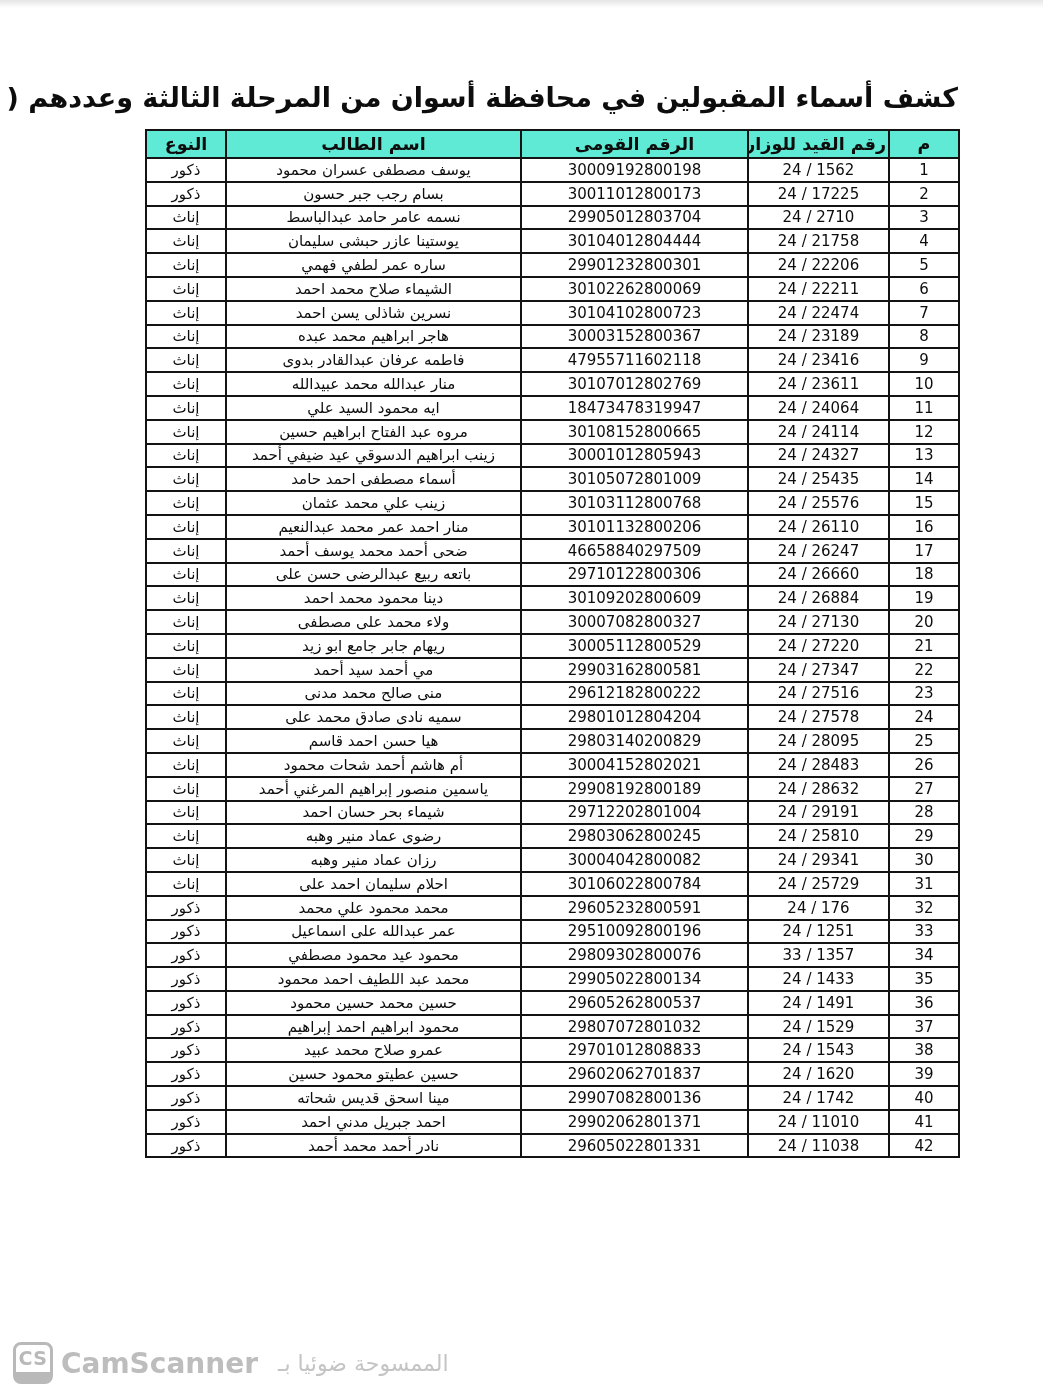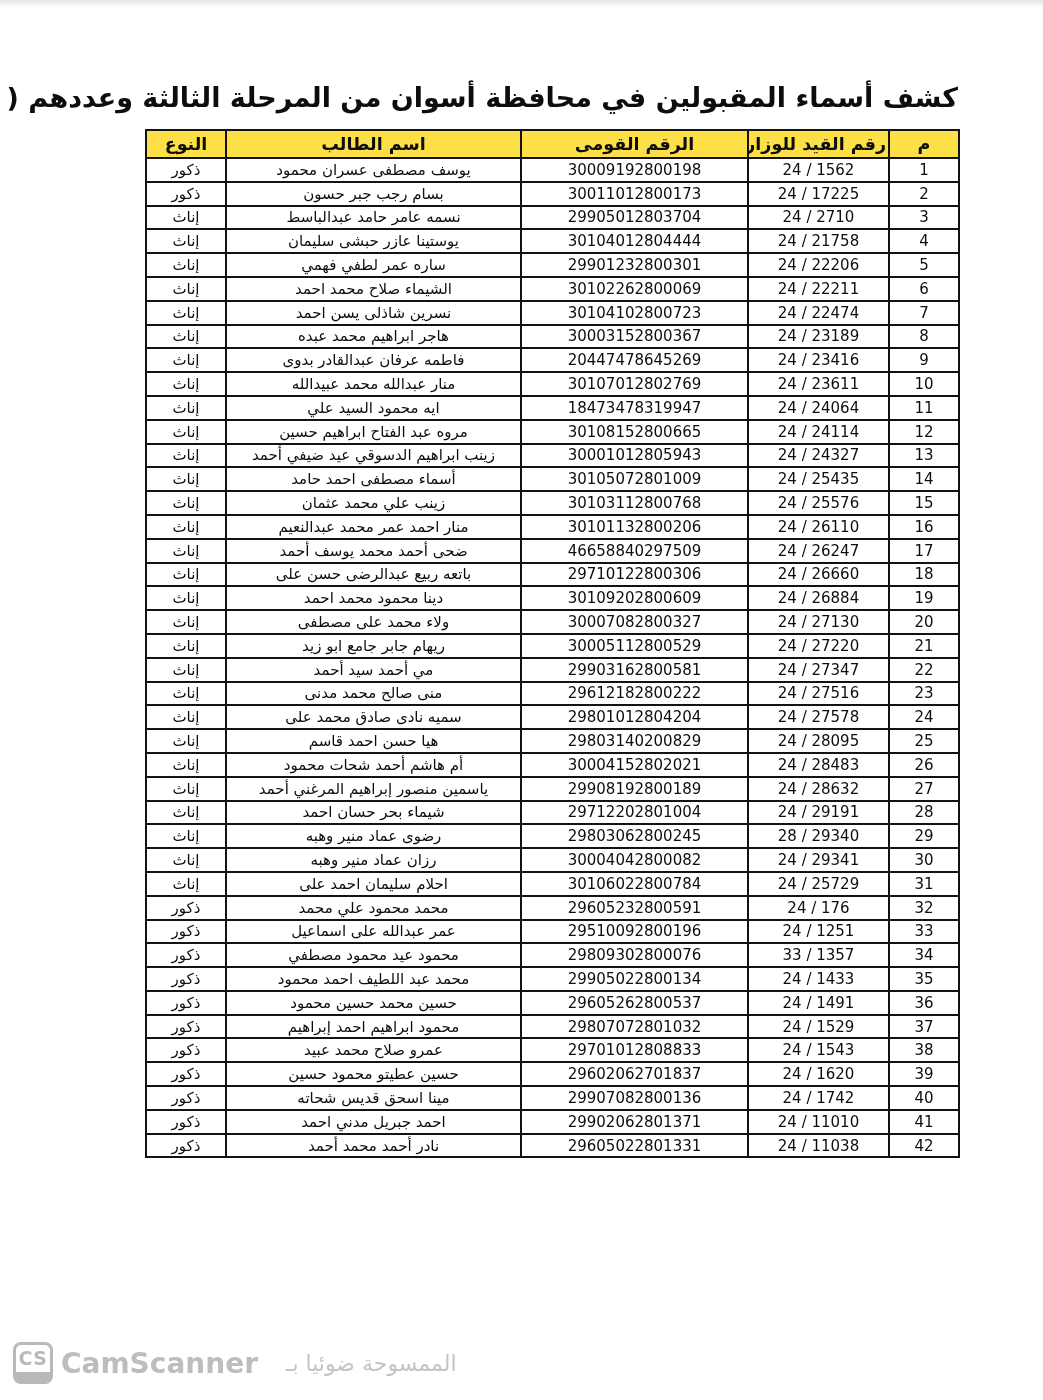--- a/index.html
+++ b/index.html
@@ -47,21 +47,21 @@
   }
   table.roster th, table.roster td {
     border: 2px solid #131313;
     text-align: center;
     vertical-align: middle;
     padding: 0 2px;
     overflow: hidden;
     white-space: nowrap;
   }
   table.roster th {
-    background: #fde047;
+    background: #5eead4;
     font-weight: 700;
     font-size: 17.5px;
     height: 26px;
   }
   table.roster td {
     height: 21.8px;
     font-size: 15px;
   }
   td.no, td.ministry_no, td.national_id {
     direction: ltr;
@@ -103,21 +103,21 @@
     background: #b9b9b9;
     border-radius: 0 0 4px 4px;
   }
   .brand-text {
     margin-left: 8px;
     font-size: 28px;
     color: #bdbdbd;
     font-weight: 700;
   }
   .scanned-text {
-    margin-left: 28px;
+    margin-left: 20px;
     direction: rtl;
     font-size: 22px;
     color: #c4c4c4;
   }
 </style>
 </head>
 <body>
 
 <div class="page">
   <div class="scan-edge"></div>
@@ -194,21 +194,21 @@
         <tr>
           <td class="no">8</td>
           <td class="ministry_no">24 / 23189</td>
           <td class="national_id">30003152800367</td>
           <td class="name">هاجر ابراهيم محمد عبده</td>
           <td class="gender">إناث</td>
         </tr>
         <tr>
           <td class="no">9</td>
           <td class="ministry_no">24 / 23416</td>
-          <td class="national_id">20447478645269</td>
+          <td class="national_id">47955711602118</td>
           <td class="name">فاطمه عرفان عبدالقادر بدوى</td>
           <td class="gender">إناث</td>
         </tr>
         <tr>
           <td class="no">10</td>
           <td class="ministry_no">24 / 23611</td>
           <td class="national_id">30107012802769</td>
           <td class="name">منار عبدالله محمد عبيدالله</td>
           <td class="gender">إناث</td>
         </tr>
@@ -333,21 +333,21 @@
         </tr>
         <tr>
           <td class="no">28</td>
           <td class="ministry_no">24 / 29191</td>
           <td class="national_id">29712202801004</td>
           <td class="name">شيماء بحر حسان احمد</td>
           <td class="gender">إناث</td>
         </tr>
         <tr>
           <td class="no">29</td>
-          <td class="ministry_no">28 / 29340</td>
+          <td class="ministry_no">24 / 25810</td>
           <td class="national_id">29803062800245</td>
           <td class="name">رضوى عماد منير وهبه</td>
           <td class="gender">إناث</td>
         </tr>
         <tr>
           <td class="no">30</td>
           <td class="ministry_no">24 / 29341</td>
           <td class="national_id">30004042800082</td>
           <td class="name">رزان عماد منير وهبه</td>
           <td class="gender">إناث</td>

